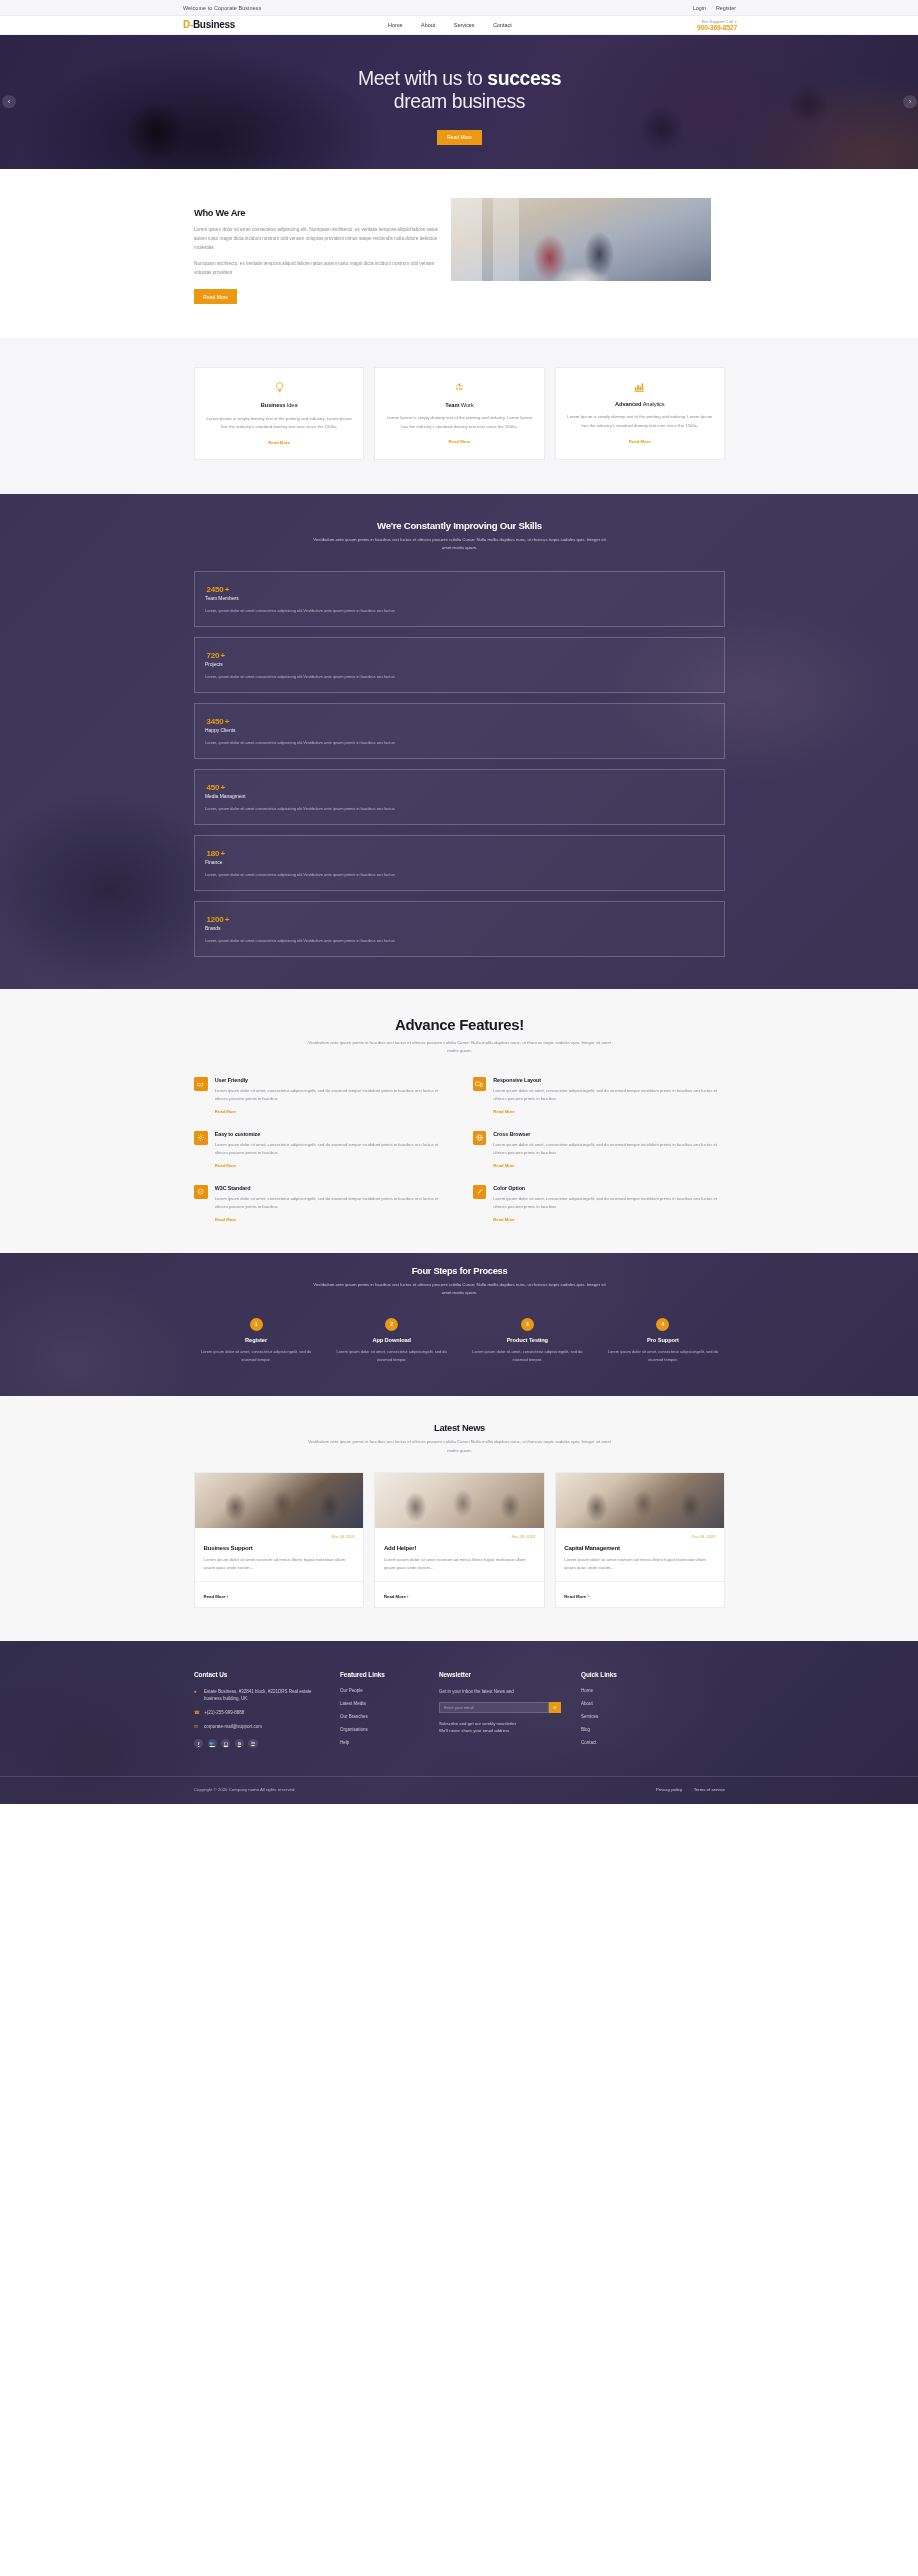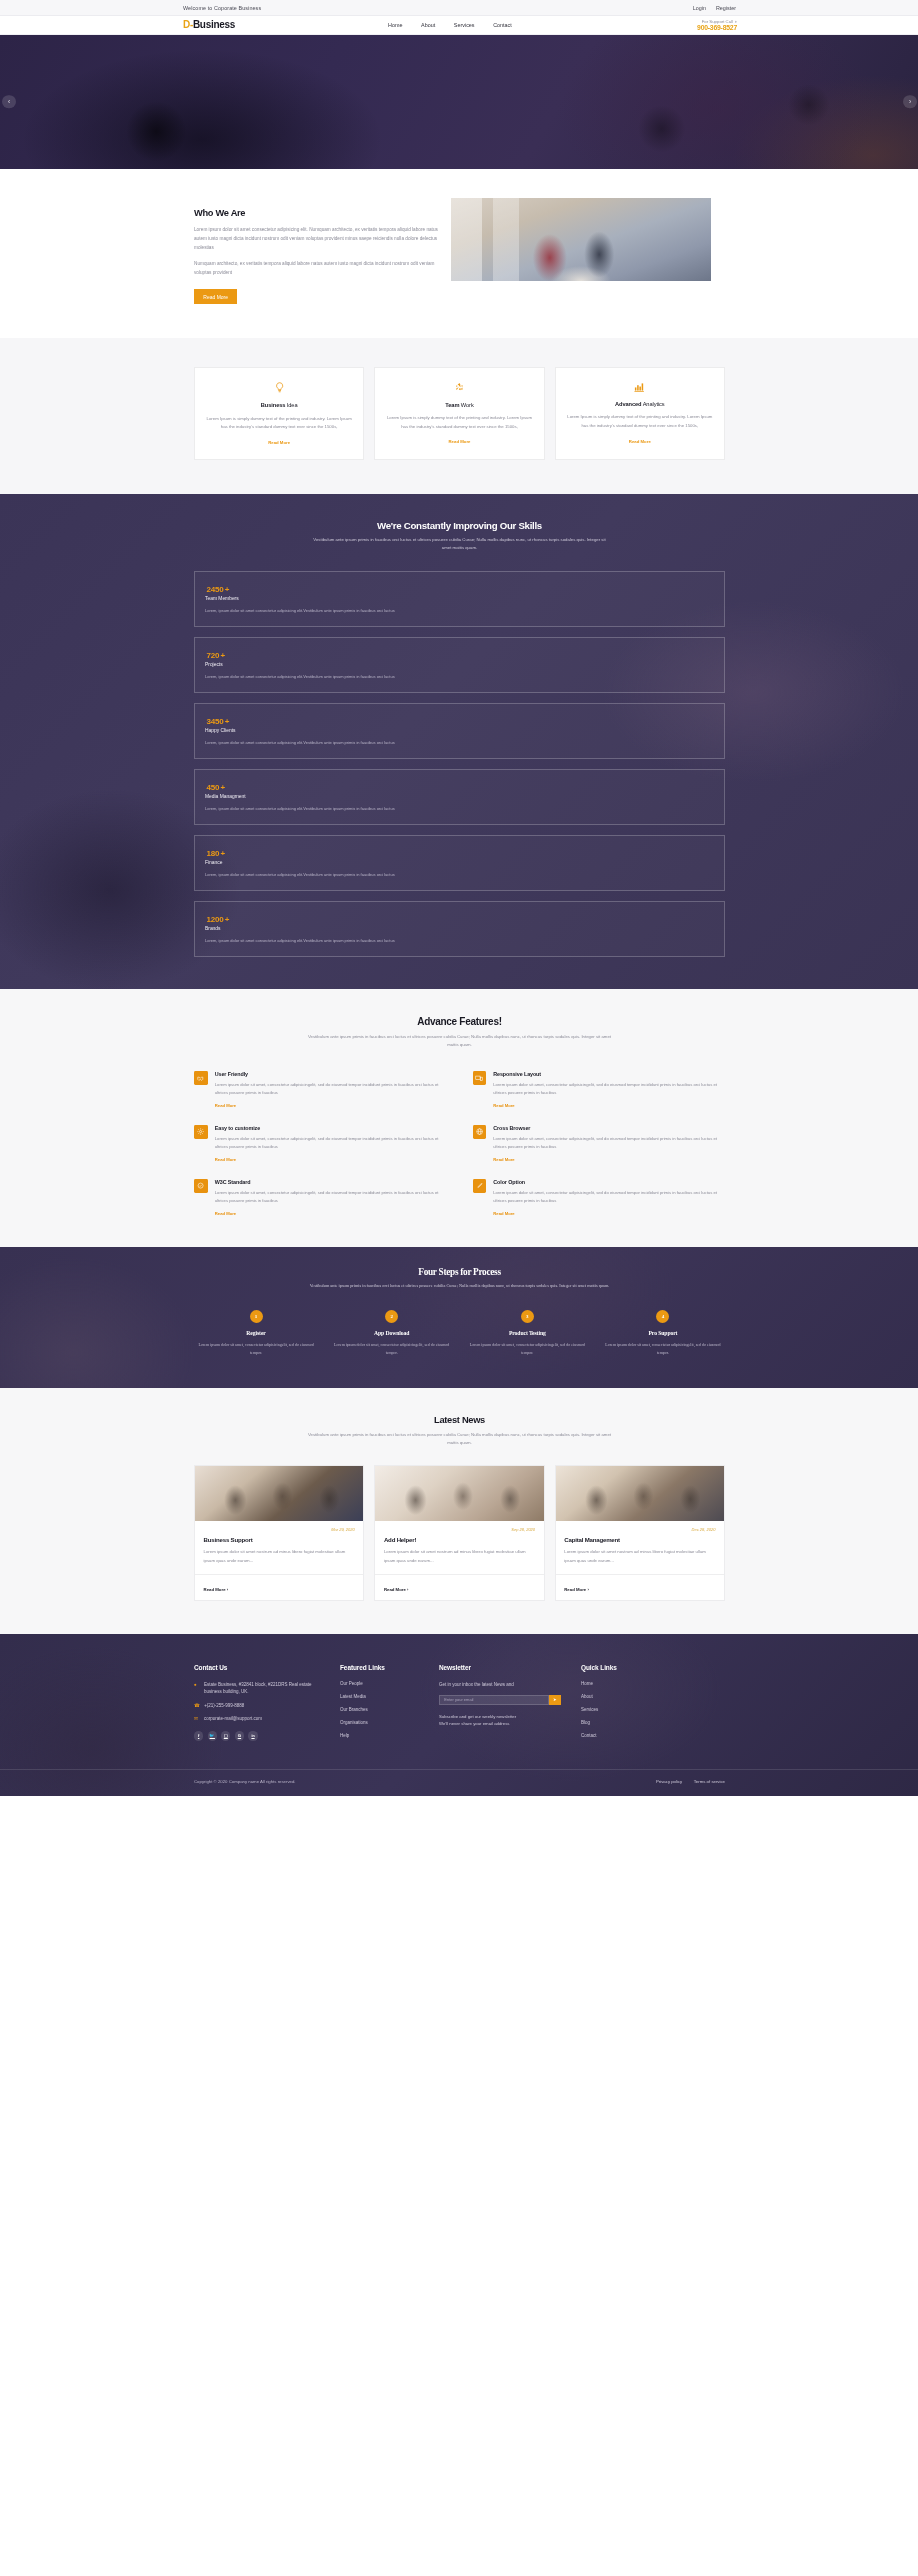--- a/index.html
+++ b/index.html
@@ -116,40 +116,39 @@
   .skills .sub { font-size:4.3px; color:#cdc9d8; text-align:center; line-height:1.95; margin:5px auto 0; width:301px; }
   .counters { display:grid; grid-template-columns:repeat(1,1fr); gap:10px; margin-top:18.7px; }
   .counter { border:0.7px solid rgba(255,255,255,.22); padding:10.8px 10px 11.5px; background:rgba(255,255,255,.025); }
   .counter .num { font-size:10px; font-weight:bold; color:#fff; letter-spacing:-0.2px; }
   .counter .num span { color:#eb9913; font-size:8px; margin-left:1.4px; }
   .counter .lbl { font-size:4.9px; color:#f0eef5; margin-top:2.2px; }
   .counter .desc { font-size:4px; color:#b9b4c8; line-height:1.95; margin-top:5.7px; }
 
   
   .adv { background:#f7f7f8; padding:27px 0 30px; }
-  .adv h2 { font-size:10px; font-weight:bold; color:#191923; text-align:center; letter-spacing:-0.3px; }
+  .adv h2 { font-size:15px; font-weight:bold; color:#191923; text-align:center; letter-spacing:-0.3px; }
   .adv .sub { font-size:4.3px; color:#8a8a96; text-align:center; line-height:1.95; margin:5.7px auto 0; width:309px; }
   .adv-grid { display:grid; grid-template-columns:1fr 1fr; gap:16px 26px; margin-top:21.5px; }
   .feat { display:flex; gap:7.2px; }
   .feat .ficon {
     width:13.6px; height:13.6px; background:#e8920f; border-radius:1.4px; flex:0 0 13.6px;
     display:flex; align-items:center; justify-content:center; color:#fff; font-size:5.7px;
   }
   .feat h4 { font-size:5.4px; color:#191923; font-weight:bold; letter-spacing:-0.1px; margin-bottom:3.6px; }
   .feat p { font-size:4.2px; color:#8a8a96; line-height:1.95; }
   .feat .rm { display:inline-block; margin-top:5px; font-size:4.2px; color:#e8920f; text-decoration:none; font-weight:bold; }
 
   
   .steps {
-    padding:20px 0 32px; position:relative; overflow:hidden;
+    padding:13px 0 32px; position:relative; overflow:hidden;
     background:
       radial-gradient(ellipse 201px 122px at 58% 30%, rgba(70,58,88,.55), transparent 70%),
       radial-gradient(ellipse 172px 136px at 8% 75%, rgba(85,72,98,.45), transparent 70%),
       linear-gradient(135deg,#383152 0%,#3e3659 50%,#342d4d 100%);
-    font-family: Liberation Serif, serif;
   }
   .steps h2 { font-size:9.3px; font-weight:bold; color:#fff; text-align:center; letter-spacing:-0.3px; }
   .steps .sub { font-size:4.3px; color:#cdc9d8; text-align:center; line-height:1.95; margin:5px auto 0; width:301px; }
   .steps-grid { display:grid; grid-template-columns:repeat(4,1fr); gap:11.5px; margin-top:20px; text-align:center; }
   .step .circle {
     width:13px; height:13px; border-radius:50%; background:#eb9913; color:#fff;
     font-size:5px; font-weight:bold; display:flex; align-items:center; justify-content:center;
     margin:0 auto 6.5px;
   }
   .step h4 { font-size:5.7px; color:#fff; font-weight:bold; letter-spacing:-0.1px; margin-bottom:5px; }
@@ -250,20 +249,24 @@
     </div>
   </div>
 
   <div class="hero">
     <div class="arrow l">
         <span>‹</span>
       </div>
     <div class="arrow r">
         <span>›</span>
       </div>
+    <div class="hero-inner">
+      <h1><span>Meet with us to </span><b>success</b><br><span>dream business</span></h1>
+      <a href="#" class="btn-orange">Read More</a>
+    </div>
   </div>
 
   <div class="who">
     <div class="container">
       <div class="who-grid">
         <div class="who-left">
           <h2>Who We Are</h2>
           <p>Lorem ipsum dolor sit amet consectetur adipisicing elit. Numquam architecto, ex veritatis tempora aliquid labore natus autem iusto magni dicta incidunt nostrum odit veniam voluptas provident minus saepe reiciendis nulla dolore delectus molestias</p>
           <p>Numquam architecto, ex veritatis tempora aliquid labore natus autem iusto magni dicta incidunt nostrum odit veniam voluptas provident</p>
           <a href="#" class="btn-orange">Read More</a>

